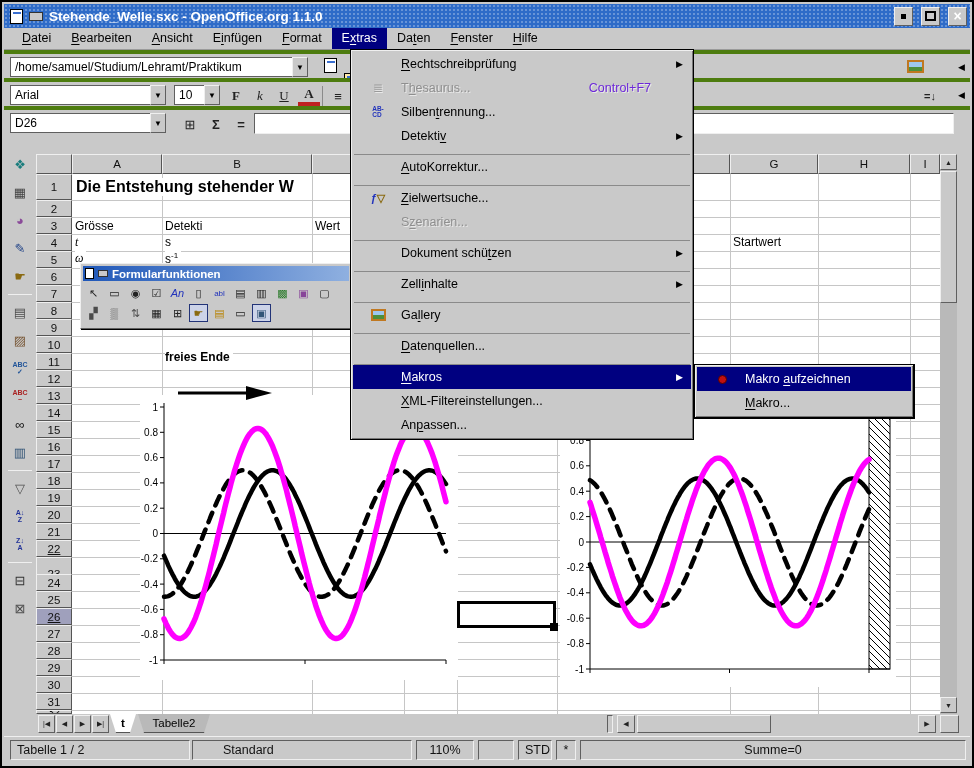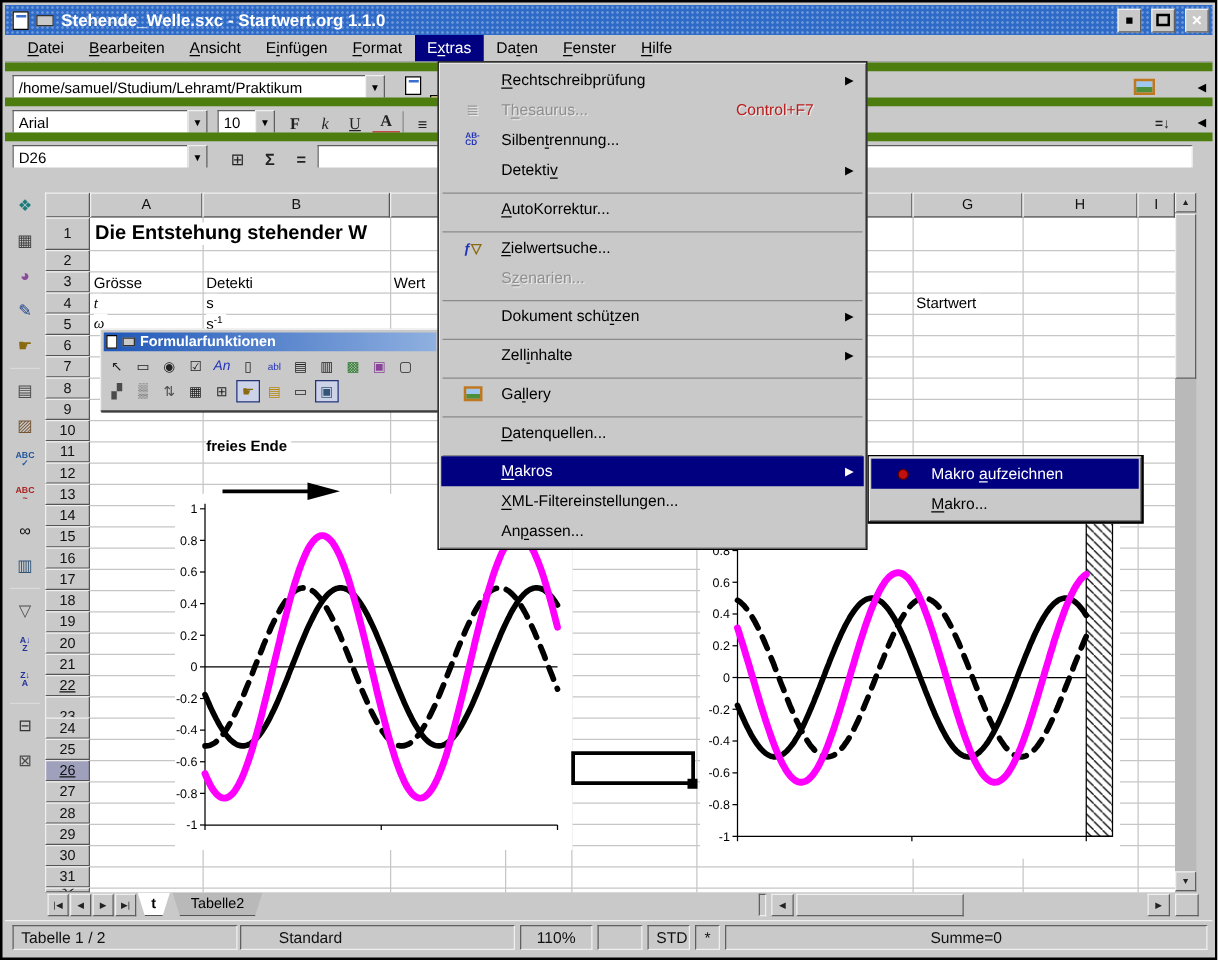--- a/index.html
+++ b/index.html
@@ -6,33 +6,33 @@
 body{width:974px;height:768px;overflow:hidden}
 #app{position:relative;width:974px;height:768px;background:#c9c9c9;font-family:"Liberation Sans",sans-serif;border:2px solid #000;overflow:hidden}
 .abs{position:absolute}
 .raised{border-top:1px solid #efefef;border-left:1px solid #efefef;border-right:1px solid #5f5f5f;border-bottom:1px solid #5f5f5f}
 .sunken{border-top:1px solid #5f5f5f;border-left:1px solid #5f5f5f;border-right:1px solid #efefef;border-bottom:1px solid #efefef}
 .titlebar{left:2px;top:2px;width:966px;height:24px;background:#2e6bc8;background-image:radial-gradient(rgba(255,255,255,.28) 1px,transparent 1.2px);background-size:4px 4px;display:flex;align-items:center;color:#fff;font-weight:bold;font-size:13.5px;gap:6px;padding-left:6px}
 .tb-btn{width:19px;height:19px;background:#c9c9c9;display:flex;align-items:center;justify-content:center;margin-right:2px}
 .menubar{left:2px;top:26px;width:966px;height:22px;background:#c9c9c9;display:flex;align-items:stretch;padding-left:8px;font-size:12.5px;border-bottom:1px solid #9a9a9a}
 .menu-item{padding:3px 10px 0 10px;white-space:nowrap}
 .menu-item.active{background:#000080;color:#fff}
-.toolbar{left:2px;width:966px;height:28px;background:#c9c9c9;border-top:7px solid #4d7c0f}
+.toolbar{left:2px;width:966px;height:28px;background:#c9c9c9;border-top:4px solid #4d7c0f}
 .combo{display:flex}
 .combo .field{background:#fff;border:1px solid #5f5f5f;border-right:none;font-size:12px;padding:2px 4px;white-space:nowrap;overflow:hidden}
 .combo .btn{width:16px;background:#c9c9c9;display:flex;align-items:center;justify-content:center;font-size:8px}
 .ico{display:flex;align-items:center;justify-content:center;font-size:13px;color:#222}
 .ico .two{display:flex;flex-direction:column;align-items:center;line-height:7px;font-size:7px;font-weight:bold}
 .ico.disabled{color:#9a9a9a;filter:grayscale(1);opacity:.75}
 .ico.pressed{border:1px solid #223377;background:#ccd3e8}
 .menu-pop{background:#c9c9c9;border:1px solid #000;box-shadow:inset 1px 1px 0 #efefef,inset -1px -1px 0 #777;padding:2px;z-index:50;font-size:12.5px}
 .mi{position:relative;height:24px;display:flex;align-items:center;padding-left:48px;white-space:nowrap}
 .mi.hl{background:#000080;color:#fff}
 .mi.dis{color:#8f8f8f;text-shadow:1px 1px 0 #e9e9e9}
-.mi .shortcut{position:absolute;right:40px;color:#b91c1c}
+.mi .shortcut{position:absolute;right:40px;color:#6d28d9}
 .mi .sub{position:absolute;right:8px;font-size:9px}
 .mi .mic{position:absolute;left:12px;width:26px;display:flex;justify-content:center;align-items:center}
 .msep{height:7px;margin:0 1px;border-top:3px solid transparent;border-bottom:3px solid transparent;background:linear-gradient(#8a8a8a,#8a8a8a) center/100% 1px no-repeat,linear-gradient(#efefef,#efefef) center/100% 1px no-repeat;background-position:center 3px,center 4px}
 .hdr{position:absolute;background:#c9c9c9;border-top:1px solid #efefef;border-left:1px solid #efefef;border-right:1px solid #555;border-bottom:1px solid #555;font-size:11.5px;display:flex;align-items:center;justify-content:center;color:#111}
 .gline{position:absolute;background:#c6c6c6}
 .cellt{position:absolute;font-size:12px;color:#000;white-space:nowrap;background:#fff;padding-right:3px}
 .scroll{position:absolute;background:#b9b9b9}
 .sbtn{position:absolute;background:#c9c9c9;display:flex;align-items:center;justify-content:center;font-size:7px;color:#222}
 .sthumb{position:absolute;background:#c9c9c9}
 .tab{position:absolute;height:19px;font-size:11.5px;display:flex;align-items:center;justify-content:center;clip-path:polygon(0 0,100% 0,calc(100% - 6px) 100%,6px 100%)}
@@ -44,21 +44,21 @@
 .gallery-ic{width:17px;height:13px;border:2px solid #c07820;background:linear-gradient(180deg,#9ec8ef 55%,#4d8f3c 45%)}
 </style>
 </head>
 <body>
 
 <div id="app">
 
   <div class="abs titlebar">
     <span class="minidoc"></span>
     <span style="width:14px;height:9px;background:#c9c9c9;border:1px solid #333;display:inline-block"></span>
-    <span style="flex:1 1 auto;overflow:hidden;white-space:nowrap">Stehende_Welle.sxc - Startwert.org 1.1.0</span>
+    <span style="flex:1 1 auto;overflow:hidden;white-space:nowrap">Stehende_Welle.sxc - OpenOffice.org 1.1.0</span>
     <span class="tb-btn raised">
         <span style="width:5px;height:5px;background:#000;display:block"></span>
       </span>
     <span class="tb-btn raised">
         <span style="width:11px;height:10px;border:2px solid #000;display:block"></span>
       </span>
     <span class="tb-btn raised" style="font-weight:bold;font-size:14px;margin-right:3px">×</span>
   </div>
 
   <div class="abs menubar" id="menubar">

